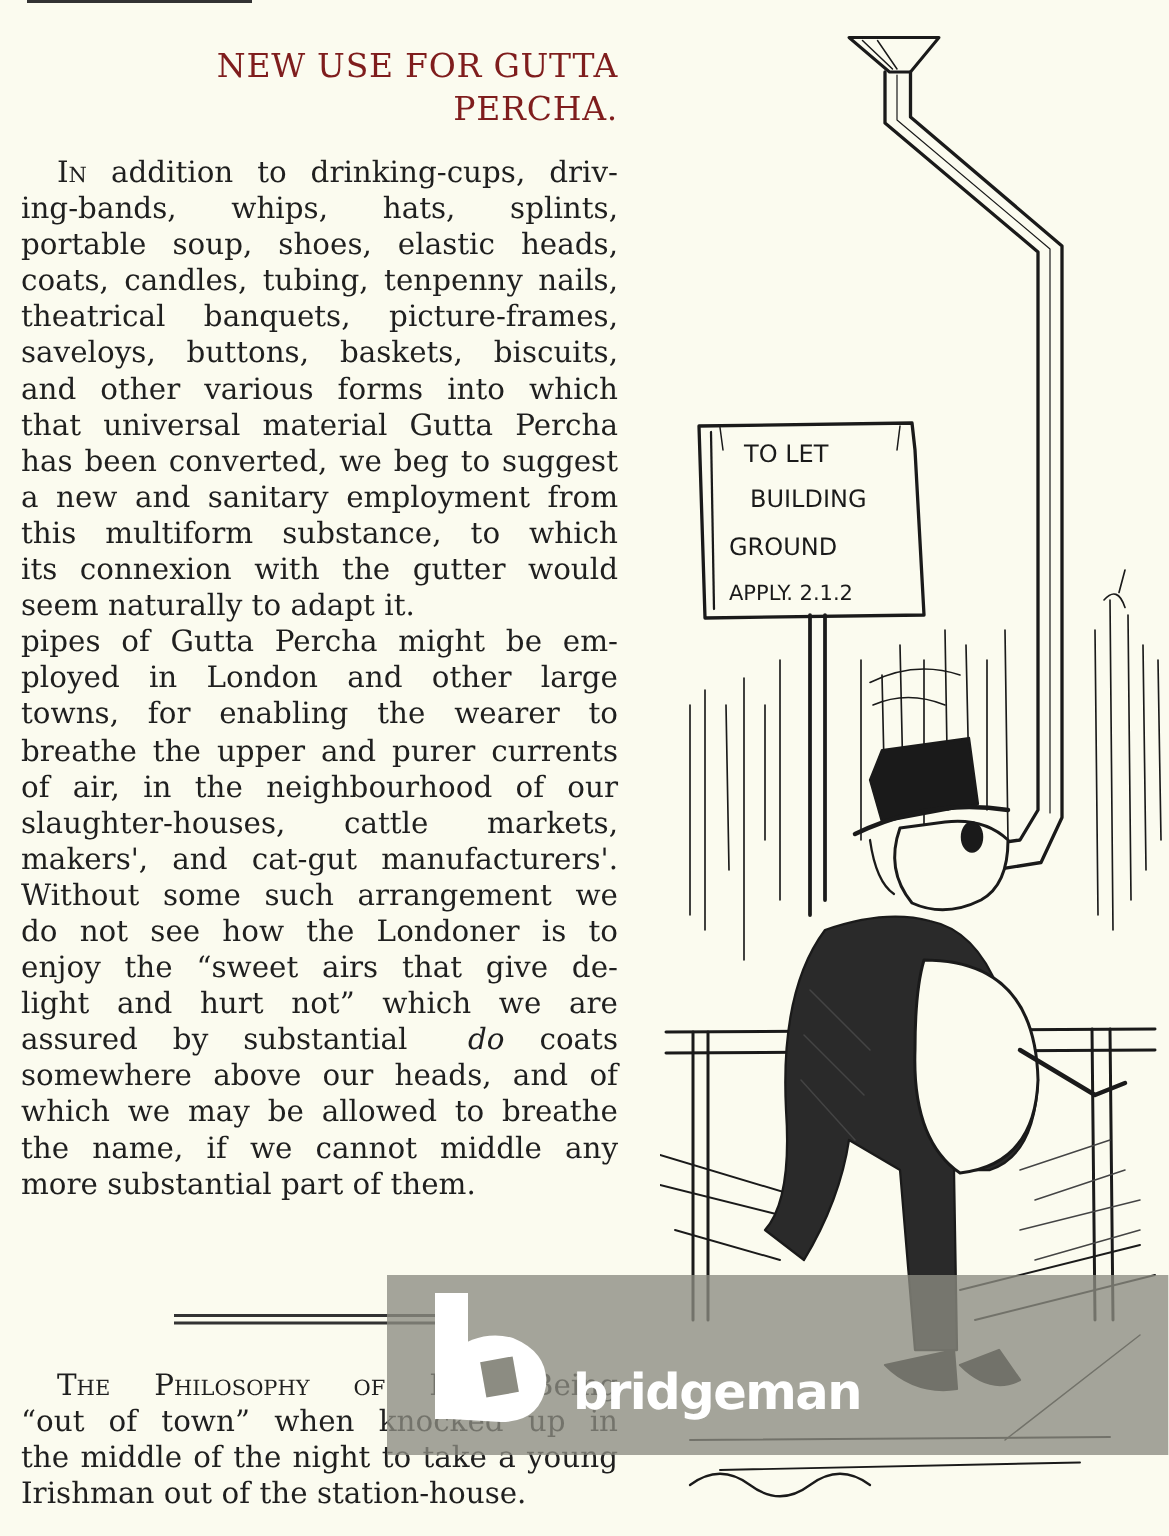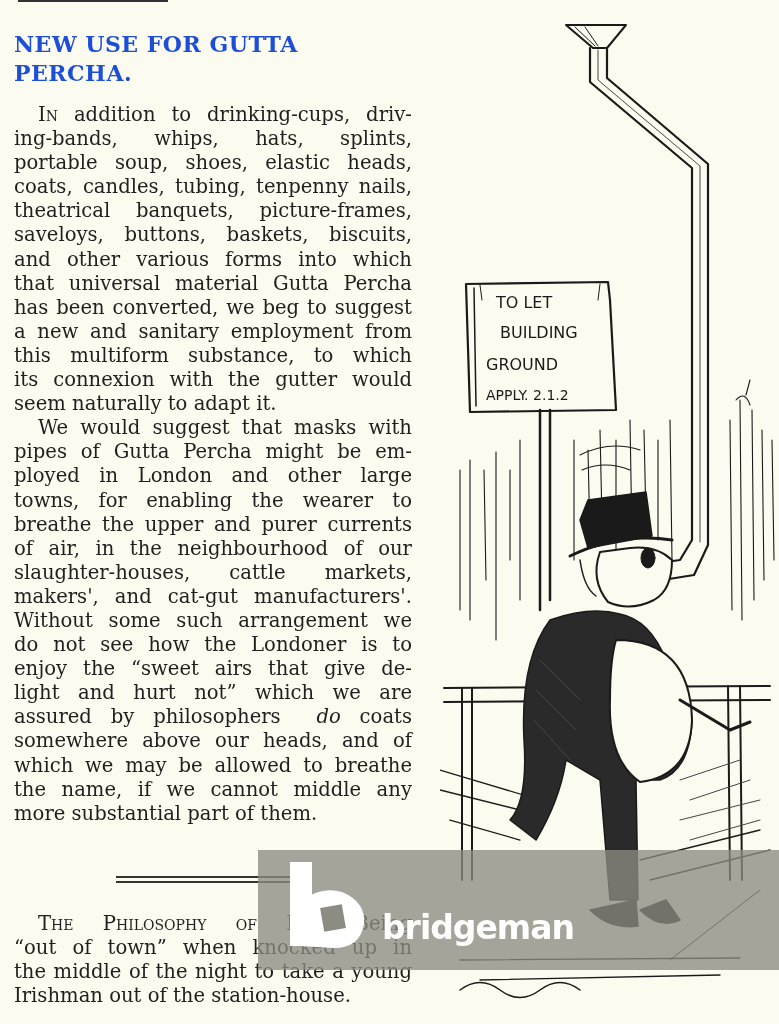--- a/index.html
+++ b/index.html
@@ -8,22 +8,22 @@
     background:#fbfbef;
     font-family:"DejaVu Serif", "Liberation Serif", serif;
     color:#1f1f1f;
   }
   .top-rule { position:absolute; left:18px; top:0; width:150px; height:2px; background:#333; }
 
   .col {
     position:absolute; left:14px; top:30px; width:398px;
   }
   .title {
-    text-align:left; font-size:22px; line-height:29px; letter-spacing:0.5px;
-    font-weight:bold; margin:0 0 15px 0; color:#1d4ed8;
+    text-align:right; font-size:22px; line-height:29px; letter-spacing:0.5px;
+    font-weight:normal; margin:0 0 15px 0; color:#7f1d1d;
   }
   .title span { display:block; }
   .para {
     font-size:19.6px; line-height:24.1px; text-align:justify;
     margin:0; text-indent:24px;
   }
   .line { display:block; text-align:justify; text-align-last:justify; text-indent:0; white-space:nowrap; }
   .line.first { padding-left:24px; }
   .line.last { text-align-last:left; }
   .sc { font-variant:small-caps; }
@@ -71,33 +71,32 @@
     <span class="line">and other various forms into which</span>
     <span class="line">that universal material Gutta Percha</span>
     <span class="line">has been converted, we beg to suggest</span>
     <span class="line">a new and sanitary employment from</span>
     <span class="line">this multiform substance, to which</span>
     <span class="line">its connexion with the gutter would</span>
     <span class="line last">seem naturally to adapt it.</span>
   </div>
 
   <div class="para">
-    <span class="line first">We would suggest that masks with</span>
     <span class="line">pipes of Gutta Percha might be em-</span>
     <span class="line">ployed in London and other large</span>
     <span class="line">towns, for enabling the wearer to</span>
     <span class="line">breathe the upper and purer currents</span>
     <span class="line">of air, in the neighbourhood of our</span>
     <span class="line">slaughter-houses, cattle markets,</span>
     <span class="line">makers', and cat-gut manufacturers'.</span>
     <span class="line">Without some such arrangement we</span>
     <span class="line">do not see how the Londoner is to</span>
     <span class="line">enjoy the “sweet airs that give de-</span>
     <span class="line">light and hurt not” which we are</span>
-    <span class="line"><span>assured by philosophers </span><span class="it">do</span><span> coats</span></span>
+    <span class="line"><span>assured by substantial </span><span class="it">do</span><span> coats</span></span>
     <span class="line">somewhere above our heads, and of</span>
     <span class="line">which we may be allowed to breathe</span>
     <span class="line">the name, if we cannot middle any</span>
     <span class="line last">more substantial part of them.</span>
   </div>
 </div>
 
 <div class="double-rule">
     <i></i>
     <i></i>

